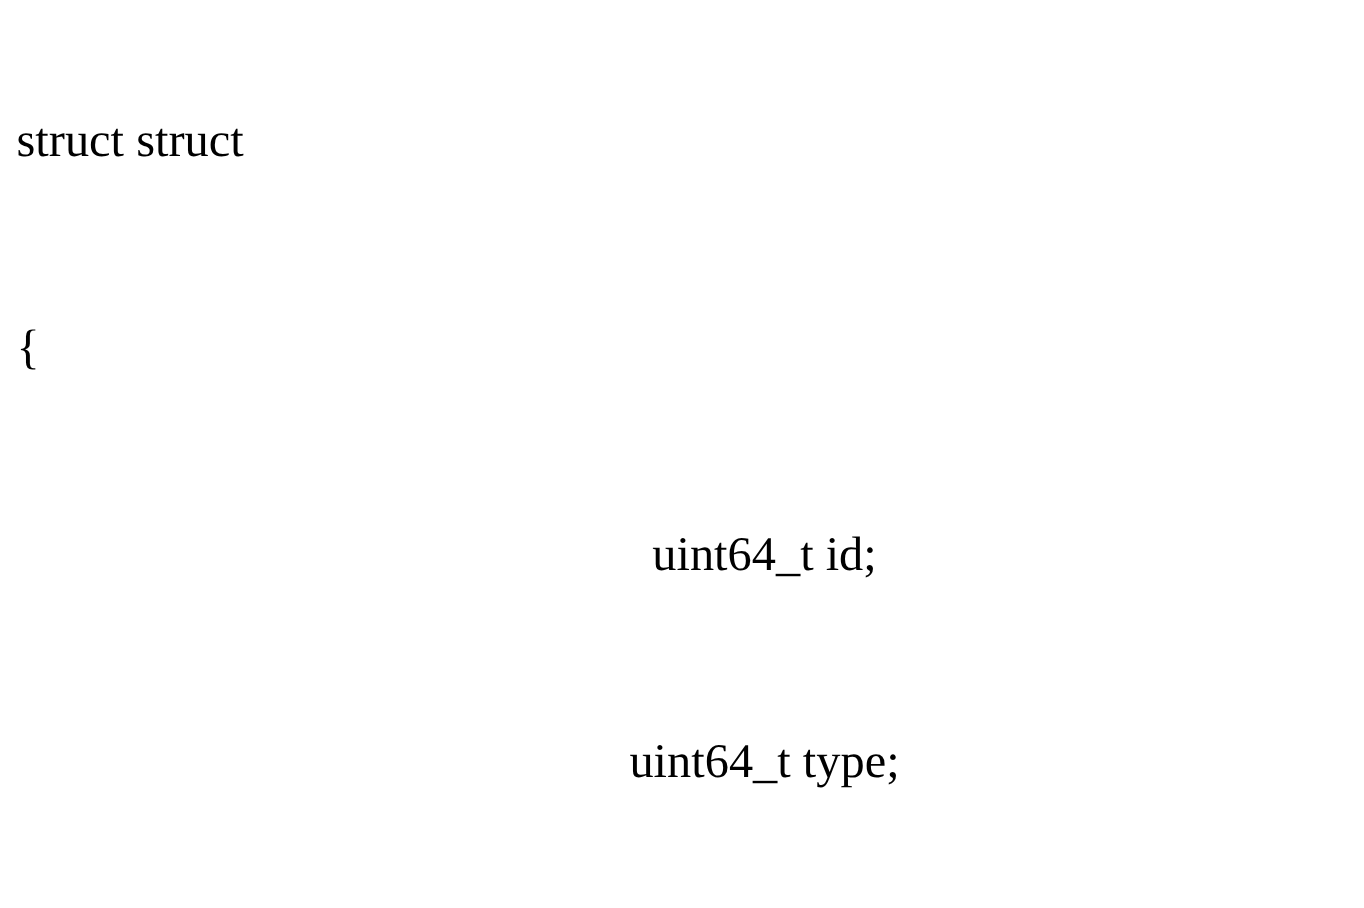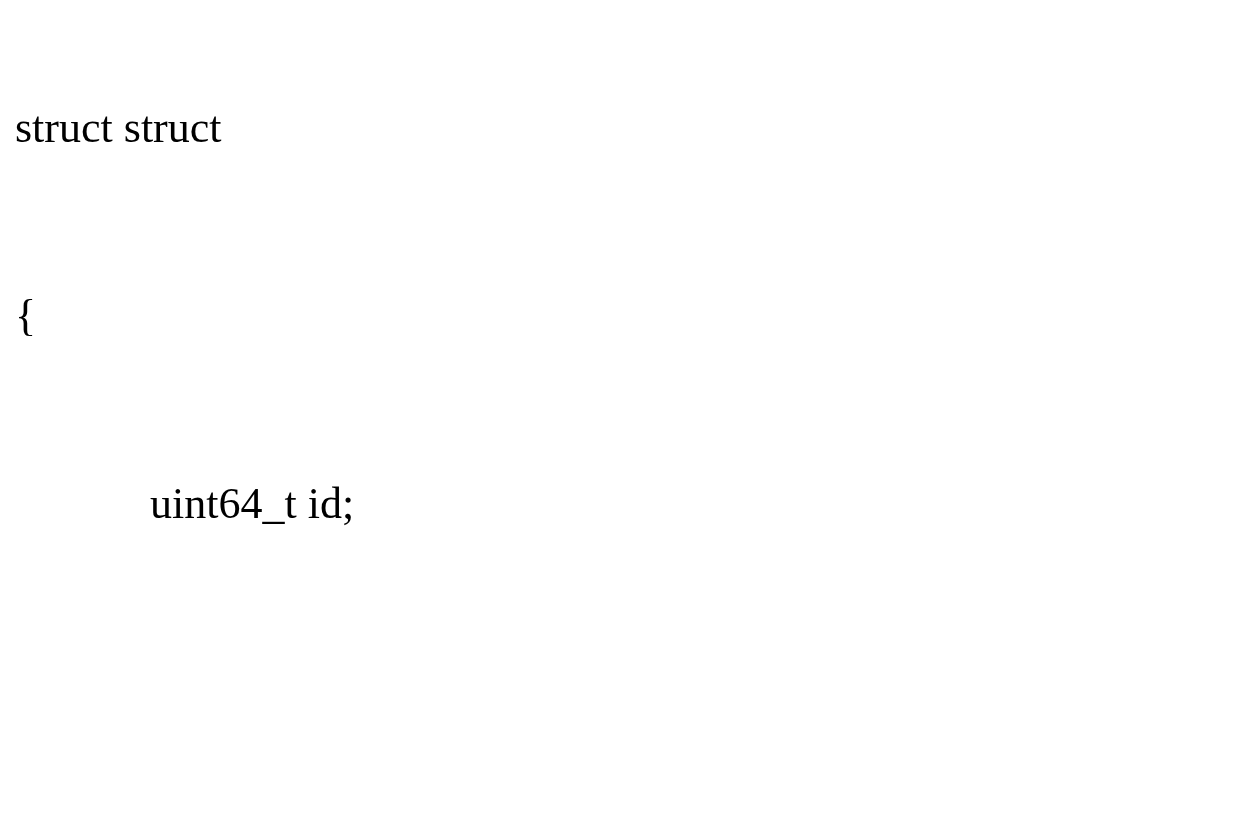--- a/index.html
+++ b/index.html
@@ -19,27 +19,29 @@
   }
   .line {
     display: block;
     margin: 0 0 56px 0;
   }
   .line:last-child {
     margin-bottom: 0;
   }
   .indent {
     padding-left: 135px;
+    text-align: center;
   }
 </style>
 </head>
 <body>
 
 <div class="code-block">
   <span class="line">struct struct</span>
   <span class="line">{</span>
   <span class="line indent">uint64_t id;</span>
+  <span class="line indent">uint64_t type;</span>
   
   
   
   
   
 </div>
 
 </body></html>

